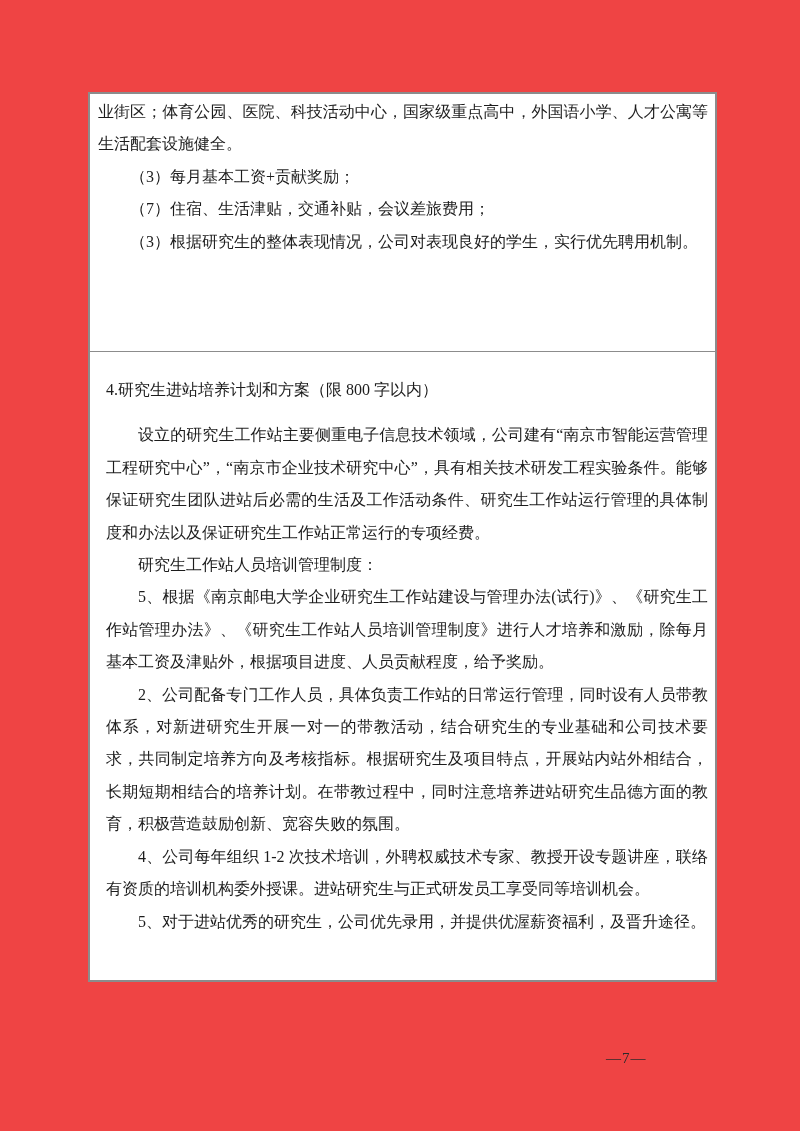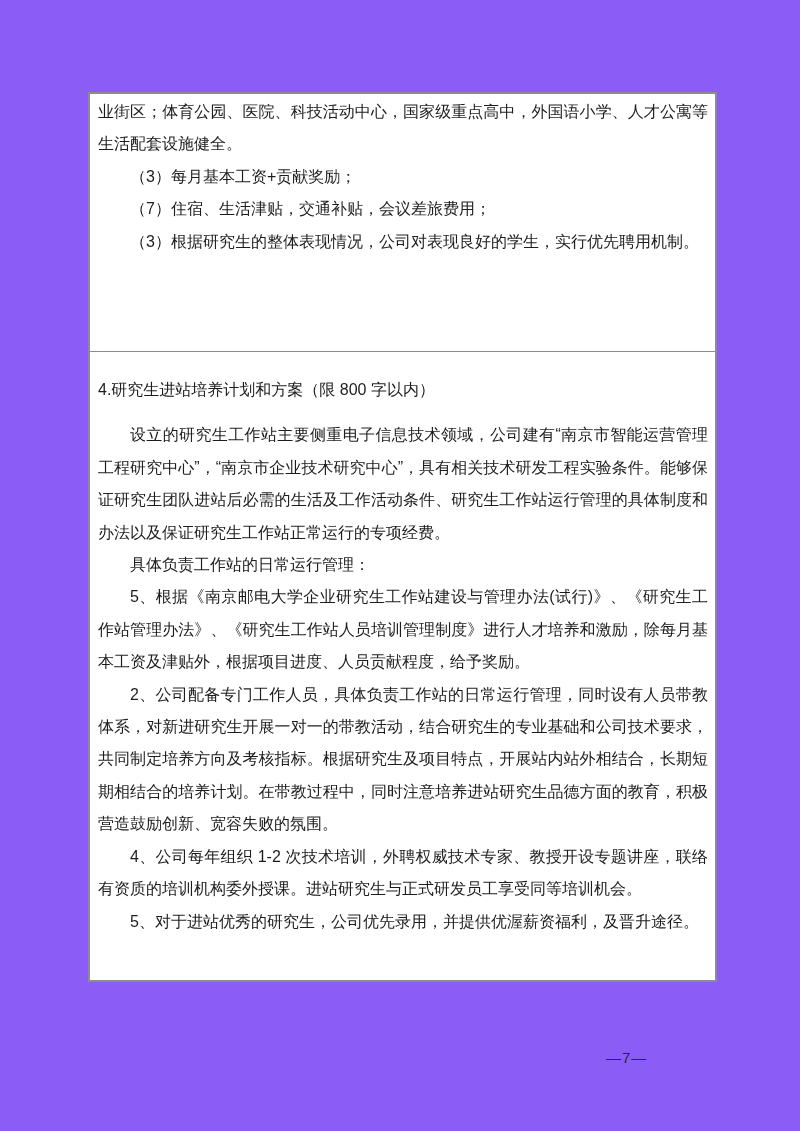--- a/index.html
+++ b/index.html
@@ -4,22 +4,22 @@
 <style>
   html, body {
     margin: 0;
     padding: 0;
     background: #ffffff;
   }
   .page {
     position: relative;
     width: 800px;
     height: 1131px;
-    background: #8b5cf6;
-    font-family: Liberation Sans, sans-serif;
+    background: #ef4444;
+    font-family: Liberation Serif, serif;
     color: #1c1c1c;
     overflow: hidden;
   }
   .doc-table {
     position: absolute;
     left: 88px;
     top: 92px;
     width: 629px;
     height: 890px;
     border: 2px solid #8c8c8c;
@@ -31,20 +31,21 @@
     padding: 2px 7px 0 8px;
     overflow: hidden;
   }
   .cell-living {
     height: 258px;
     border-bottom: 1px solid #8c8c8c;
   }
   .cell-plan {
     height: 628px;
     padding-top: 22px;
+    margin-left: 8px;
   }
   .para {
     margin: 0;
     font-size: 16px;
     line-height: 32.4px;
     text-align: justify;
     letter-spacing: 0;
     word-break: break-all;
   }
   .indent {
@@ -76,21 +77,21 @@
     <div class="cell cell-living">
       <p class="para">业街区；体育公园、医院、科技活动中心，国家级重点高中，外国语小学、人才公寓等生活配套设施健全。</p>
       <p class="para indent">（3）每月基本工资+贡献奖励；</p>
       <p class="para indent">（7）住宿、生活津贴，交通补贴，会议差旅费用；</p>
       <p class="para indent">（3）根据研究生的整体表现情况，公司对表现良好的学生，实行优先聘用机制。</p>
     </div>
 
     <div class="cell cell-plan">
       <p class="section-heading">4.研究生进站培养计划和方案（限 800 字以内）</p>
       <p class="para indent">设立的研究生工作站主要侧重电子信息技术领域，公司建有“南京市智能运营管理工程研究中心”，“南京市企业技术研究中心”，具有相关技术研发工程实验条件。能够保证研究生团队进站后必需的生活及工作活动条件、研究生工作站运行管理的具体制度和办法以及保证研究生工作站正常运行的专项经费。</p>
-      <p class="para indent">具体负责工作站的日常运行管理：</p>
+      <p class="para indent">研究生工作站人员培训管理制度：</p>
       <p class="para indent">5、根据《南京邮电大学企业研究生工作站建设与管理办法(试行)》、《研究生工作站管理办法》、《研究生工作站人员培训管理制度》进行人才培养和激励，除每月基本工资及津贴外，根据项目进度、人员贡献程度，给予奖励。</p>
       <p class="para indent">2、公司配备专门工作人员，具体负责工作站的日常运行管理，同时设有人员带教体系，对新进研究生开展一对一的带教活动，结合研究生的专业基础和公司技术要求，共同制定培养方向及考核指标。根据研究生及项目特点，开展站内站外相结合，长期短期相结合的培养计划。在带教过程中，同时注意培养进站研究生品德方面的教育，积极营造鼓励创新、宽容失败的氛围。</p>
       <p class="para indent">4、公司每年组织 1-2 次技术培训，外聘权威技术专家、教授开设专题讲座，联络有资质的培训机构委外授课。进站研究生与正式研发员工享受同等培训机会。</p>
       <p class="para indent">5、对于进站优秀的研究生，公司优先录用，并提供优渥薪资福利，及晋升途径。</p>
     </div>
 
   </div>
 
   <div class="page-footer">—7—</div>
 

